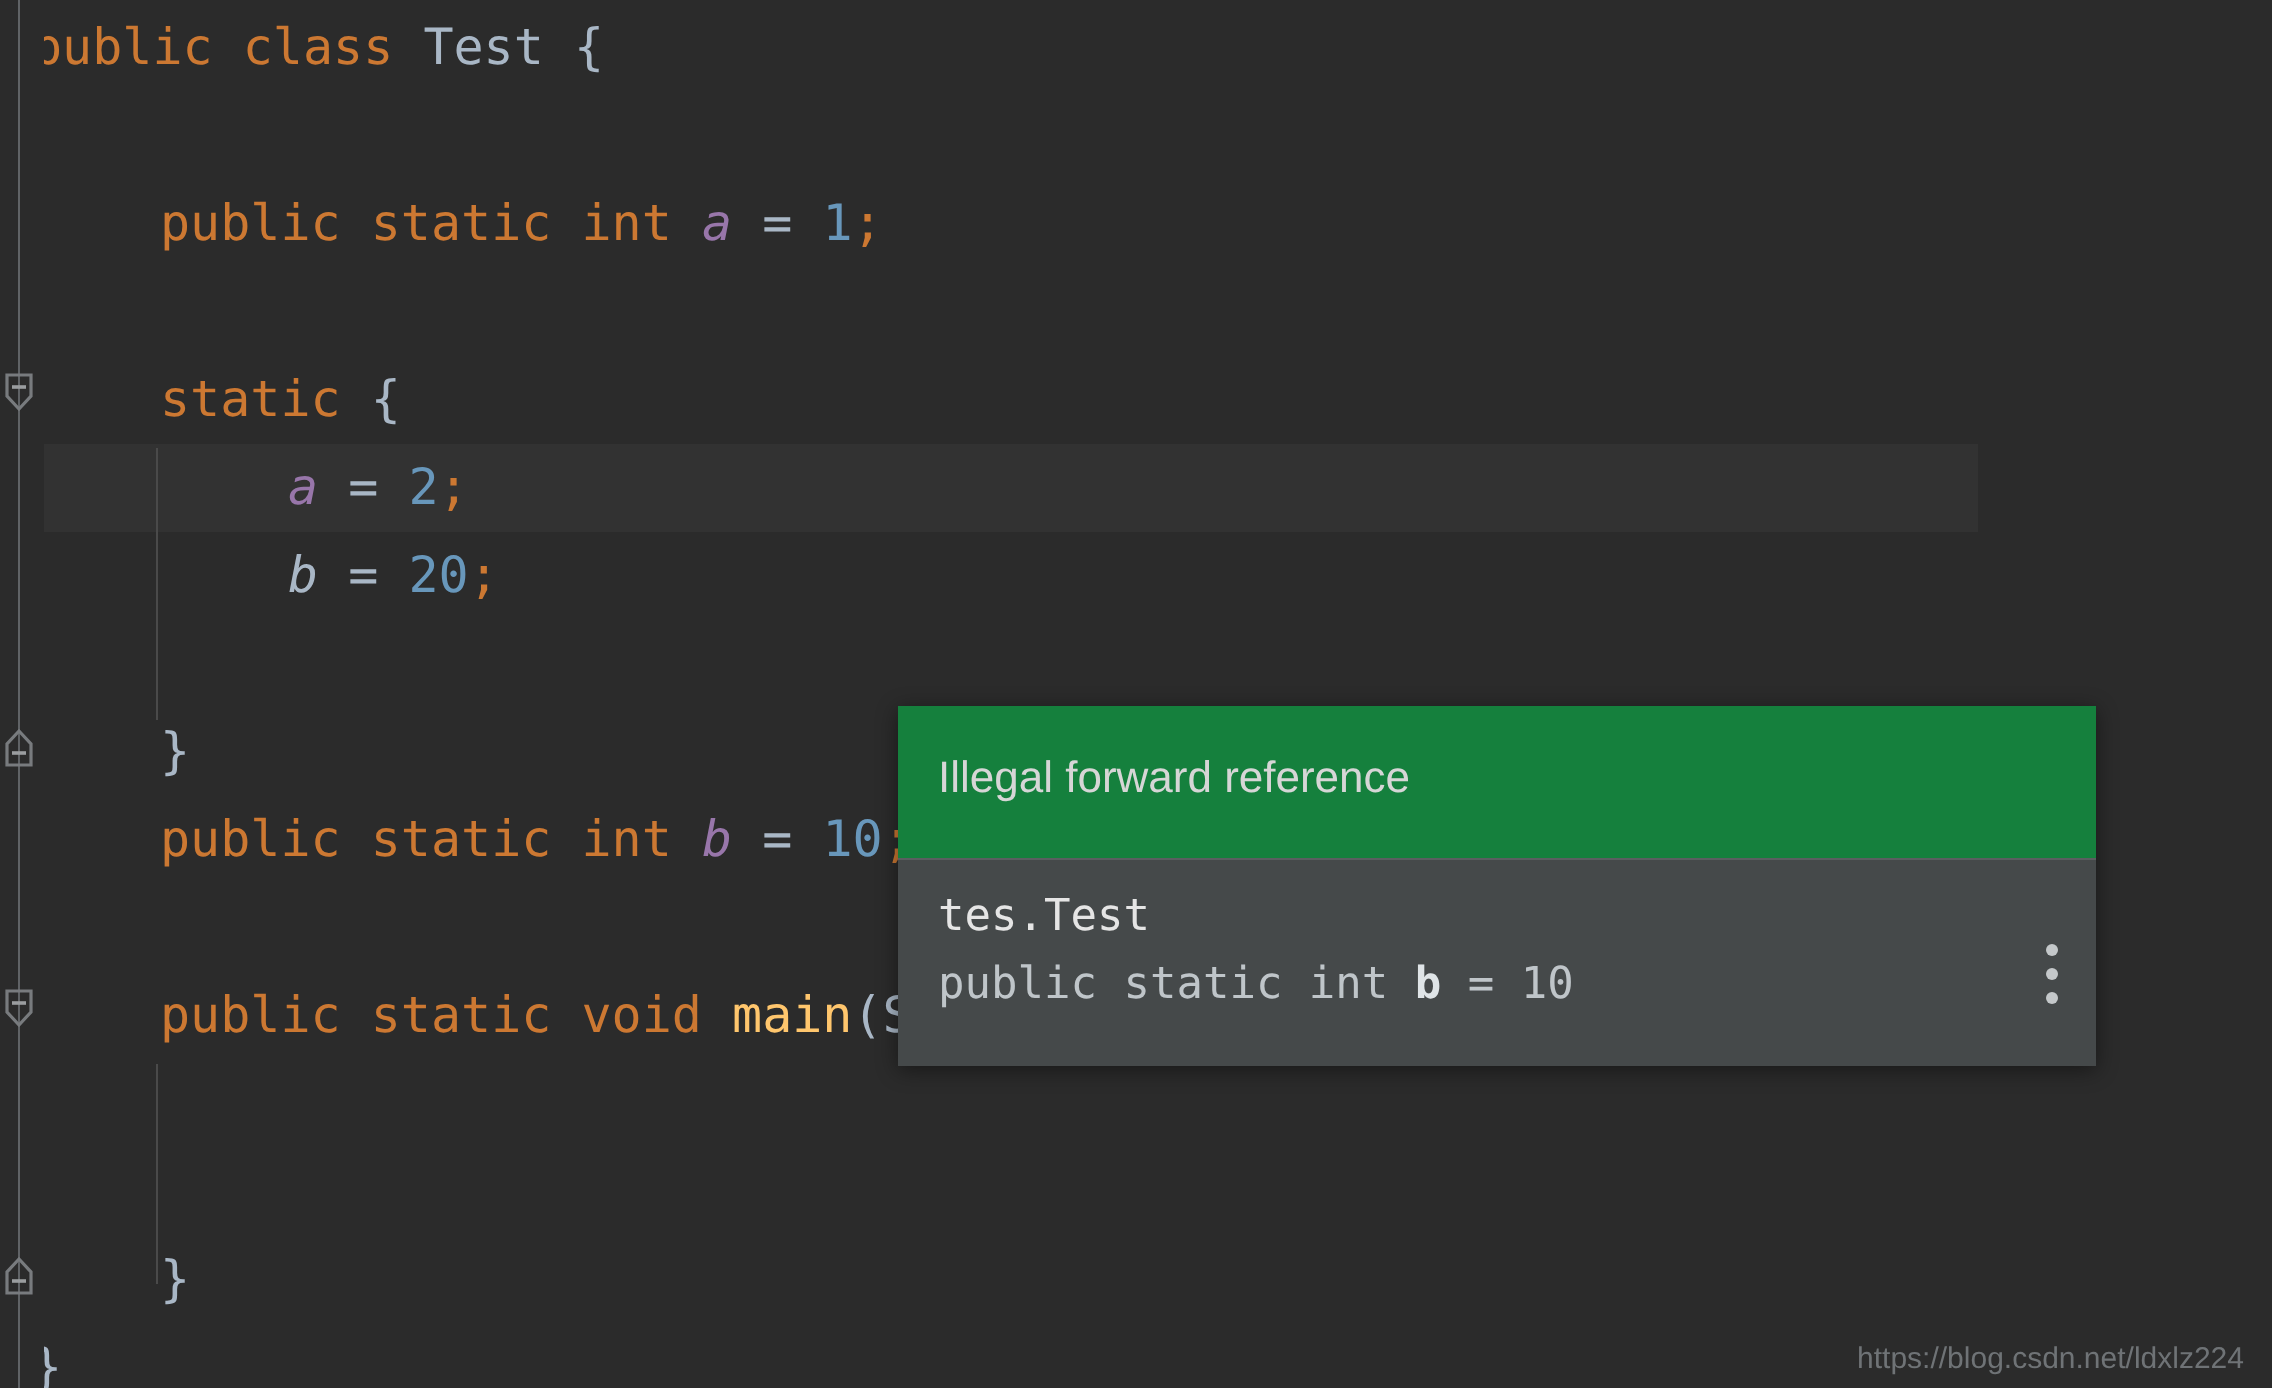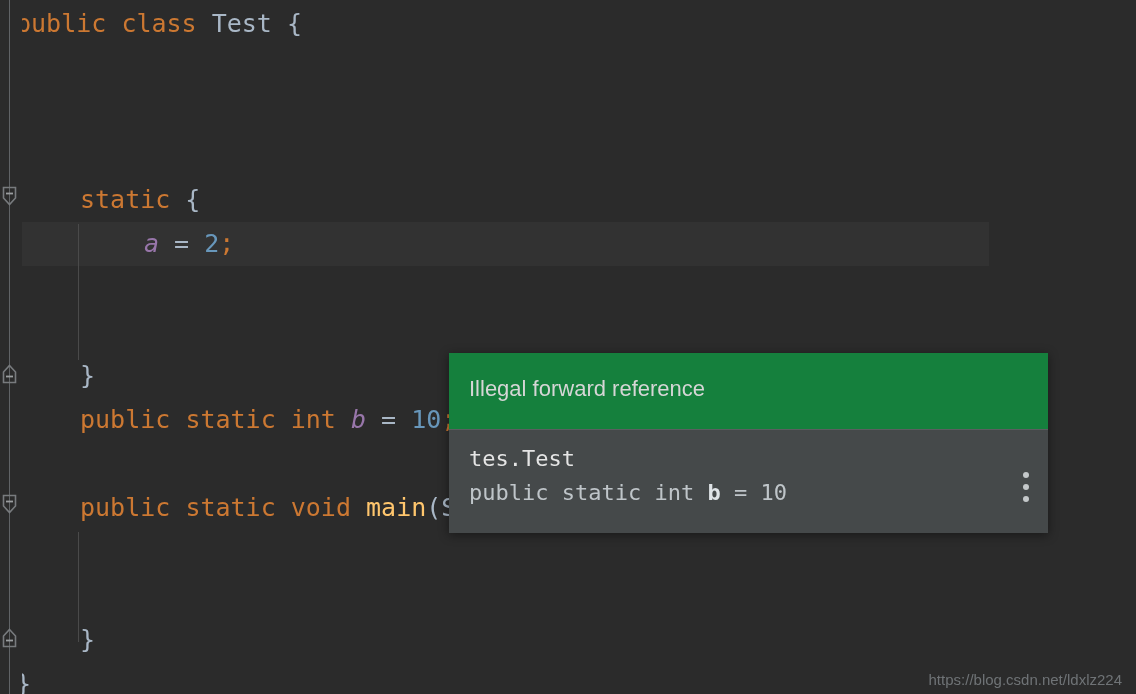--- a/index.html
+++ b/index.html
@@ -220,29 +220,35 @@
 
   <div id="code">
 
     <div class="indent-guide" style="left:78px; top:224px; height:136px;"></div>
     <div class="indent-guide" style="left:78px; top:532px; height:110px;"></div>
 
     <div class="line" style="top:2px;">
       <span class="txt"><span class="kw">public</span><span class="plain"> </span><span class="kw">class</span><span class="plain"> </span><span class="cls">Test</span><span class="plain"> {</span></span>
     </div>
 
+    <div class="line" style="top:90px;">
+      <span class="txt" style="left:80px;"><span class="kw">public</span><span class="plain"> </span><span class="kw">static</span><span class="plain"> </span><span class="kw">int</span><span class="plain"> </span><span class="fld">a</span><span class="plain"> = </span><span class="num">1</span><span class="semi">;</span></span>
+    </div>
 
     <div class="line" style="top:178px;">
       <span class="txt" style="left:80px;"><span class="kw">static</span><span class="plain"> {</span></span>
     </div>
 
     <div class="line hl" style="top:222px;">
       <span class="txt" style="left:144px;"><span class="fld">a</span><span class="plain"> = </span><span class="num">2</span><span class="semi">;</span></span>
     </div>
 
+    <div class="line" style="top:266px;">
+      <span class="txt" style="left:144px;"><span class="plain" style="font-style:italic;color:#a9b7c6;">b</span><span class="plain"> = </span><span class="num">20</span><span class="semi">;</span></span>
+    </div>
 
 
     <div class="line" style="top:354px;">
       <span class="txt" style="left:80px;"><span class="plain">}</span></span>
     </div>
 
     <div class="line" style="top:398px;">
       <span class="txt" style="left:80px;"><span class="kw">public</span><span class="plain"> </span><span class="kw">static</span><span class="plain"> </span><span class="kw">int</span><span class="plain"> </span><span class="fld">b</span><span class="plain"> = </span><span class="num">10</span><span class="semi">;</span></span>
     </div>
 

